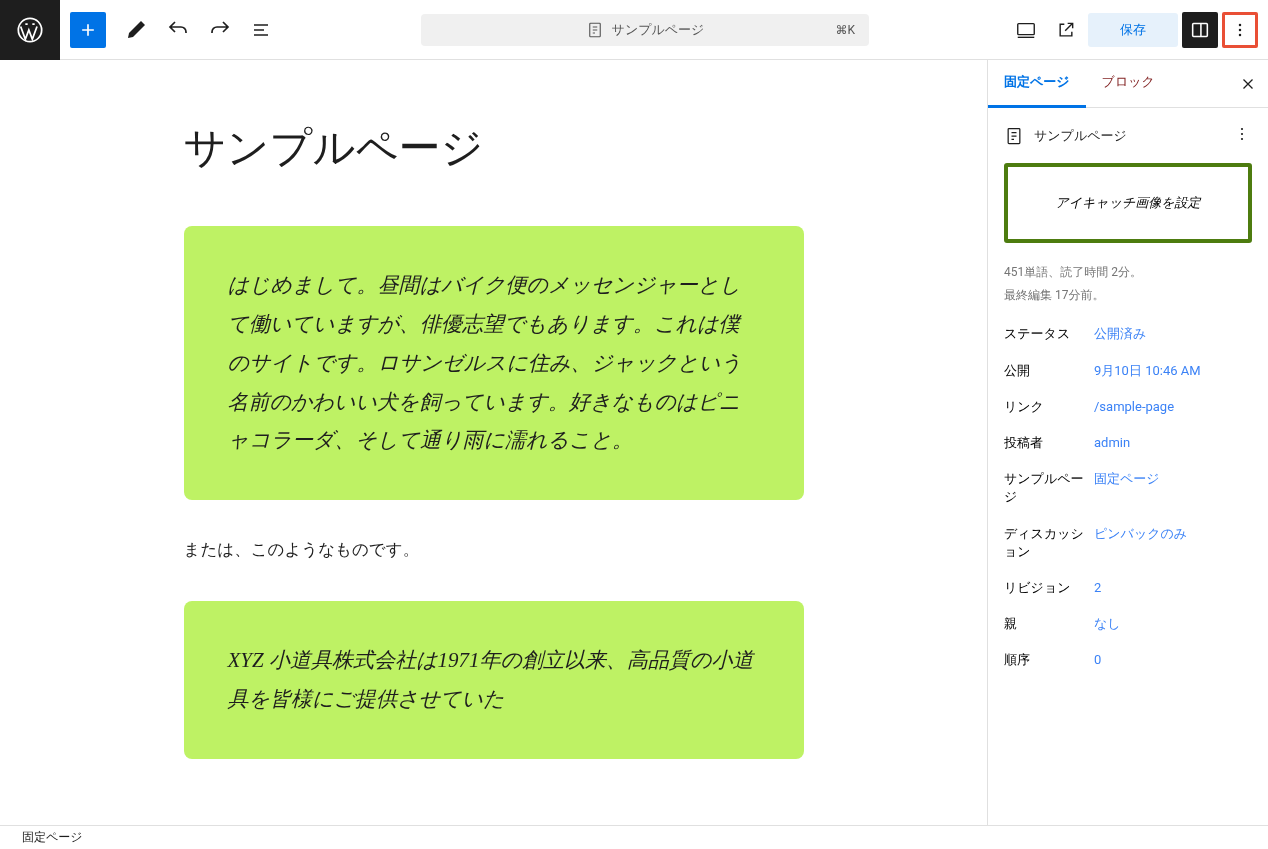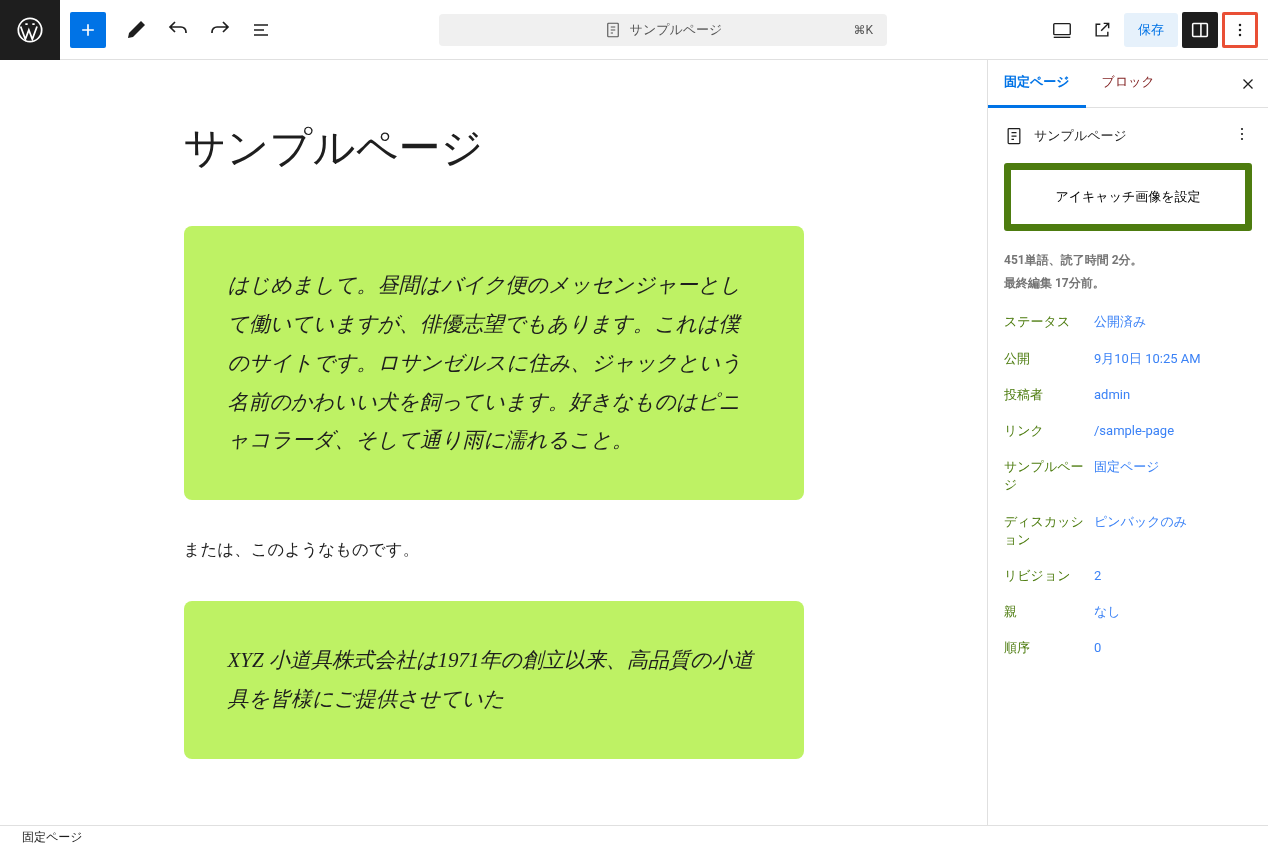--- a/index.html
+++ b/index.html
@@ -12,21 +12,21 @@
 .tool-btn svg { width: 24px; height: 24px; }
 .add-block { background: #0073e6; color: #fff; margin-left: 10px; }
 .add-block svg { width: 20px; height: 20px; }
 .tool-group { display: flex; align-items: center; gap: 2px; margin-left: 8px; }
 
 .title-pill { flex: 0 0 auto; margin: 0 auto; background: #f0f0f0; border-radius: 4px; height: 32px; width: 448px; display: flex; align-items: center; padding: 0 14px; color: #555; position: relative; justify-content: center; gap: 8px; }
 .title-pill .shortcut { position: absolute; right: 14px; font-size: 12px; color: #555; }
 .title-pill svg { width: 18px; height: 18px; }
 
 .right-tools { display: flex; align-items: center; gap: 4px; }
-.save-btn { background: #e6f1fb; color: #0073e6; border: none; padding: 8px 14px; border-radius: 3px; font-size: 13px; cursor: pointer; }
+.save-btn { background: #e6f1fb; color: #0073e6; border: none; padding: 8px 32px; border-radius: 3px; font-size: 13px; cursor: pointer; }
 .icon-box { width: 36px; height: 36px; display: flex; align-items: center; justify-content: center; border-radius: 2px; cursor: pointer; }
 .icon-box.active { background: #1e1e1e; color: #fff; }
 .options-btn { border: 3px solid #e94f35; }
 
 .main { display: flex; height: 765px; }
 .editor-area { flex: 1; overflow-y: auto; background: #fff; display: flex; flex-direction: column; }
 .content-wrap { padding: 60px 0 40px 0; max-width: 620px; margin: 0 auto; width: 620px; }
 .page-title { font-family: Georgia, 'Times New Roman', serif; font-size: 42px; font-weight: 400; margin-bottom: 50px; }
 .para { font-family: Georgia, 'Times New Roman', serif; font-size: 16.5px; line-height: 1.75; margin-bottom: 36px; }
 .quote-block { background: #bef264; border-radius: 8px; padding: 40px 44px; margin-bottom: 36px; font-family: Georgia, 'Times New Roman', serif; font-size: 21px; line-height: 1.85; font-style: italic; }
@@ -34,27 +34,27 @@
 .sidebar { width: 281px; border-left: 1px solid #e0e0e0; background: #fff; display: flex; flex-direction: column; }
 .side-tabs { display: flex; align-items: center; border-bottom: 1px solid #e0e0e0; height: 48px; position: relative; }
 .side-tab { padding: 0 16px; height: 48px; display: flex; align-items: center; font-size: 13px; color: #7f1d1d; cursor: pointer; border-bottom: 3px solid transparent; font-weight: 500; }
 .side-tab.active { border-bottom-color: #0073e6; color: #0073e6; font-weight: 600; }
 .close-panel { position: absolute; right: 8px; top: 12px; width: 24px; height: 24px; display: flex; align-items: center; justify-content: center; cursor: pointer; }
 
 .panel-body { padding: 16px; }
 .page-row { display: flex; align-items: center; gap: 10px; margin-bottom: 16px; }
 .page-row svg { width: 20px; height: 20px; }
 .page-row .dots { margin-left: auto; cursor: pointer; }
-.featured-btn { width: 100%; border: 7px solid #4d7c0f; background: #fff; padding: 18px; border-radius: 3px; font-size: 13px; cursor: pointer; margin-bottom: 20px; }
+.featured-btn { width: 100%; border: 4px solid #4d7c0f; background: #fff; padding: 27px; border-radius: 3px; font-size: 13px; cursor: pointer; margin-bottom: 20px; font-style: italic; }
 .meta-text { font-size: 12px; color: #757575; line-height: 1.6; margin-bottom: 4px; }
-.meta-block { margin-bottom: 20px; font-weight: bold; }
+.meta-block { margin-bottom: 20px; }
 
 .settings-list { display: flex; flex-direction: column; gap: 18px; }
 .setting-row { display: flex; align-items: flex-start; }
-.setting-label { width: 90px; font-size: 13px; color: #4d7c0f; line-height: 1.4; flex-shrink: 0; }
+.setting-label { width: 90px; font-size: 13px; color: #000000; line-height: 1.4; flex-shrink: 0; }
 .setting-value { font-size: 13px; color: #3b82f6; cursor: pointer; line-height: 1.4; }
 
 .footer { position: absolute; bottom: 0; left: 0; right: 0; height: 24px; border-top: 1px solid #e0e0e0; display: flex; align-items: center; padding: 0 22px; font-size: 12px; background: #fff; }
 </style>
 </head>
 <body>
 
 <div class="topbar">
   <div class="wp-logo">
     <svg viewBox="0 0 24 24" fill="none" stroke="currentColor" stroke-width="1.5">
@@ -168,29 +168,29 @@
         <div class="meta-text">451単語、読了時間 2分。</div>
         <div class="meta-text">最終編集 17分前。</div>
       </div>
       <div class="settings-list">
         <div class="setting-row">
             <div class="setting-label">ステータス</div>
             <div class="setting-value">公開済み</div>
           </div>
         <div class="setting-row">
             <div class="setting-label">公開</div>
-            <div class="setting-value">9月10日 10:25 AM</div>
+            <div class="setting-value">9月10日 10:46 AM</div>
+          </div>
+        <div class="setting-row">
+            <div class="setting-label">リンク</div>
+            <div class="setting-value">/sample-page</div>
           </div>
         <div class="setting-row">
             <div class="setting-label">投稿者</div>
             <div class="setting-value">admin</div>
-          </div>
-        <div class="setting-row">
-            <div class="setting-label">リンク</div>
-            <div class="setting-value">/sample-page</div>
           </div>
         <div class="setting-row">
             <div class="setting-label">サンプルページ</div>
             <div class="setting-value">固定ページ</div>
           </div>
         <div class="setting-row">
             <div class="setting-label">ディスカッション</div>
             <div class="setting-value">ピンバックのみ</div>
           </div>
         <div class="setting-row">

